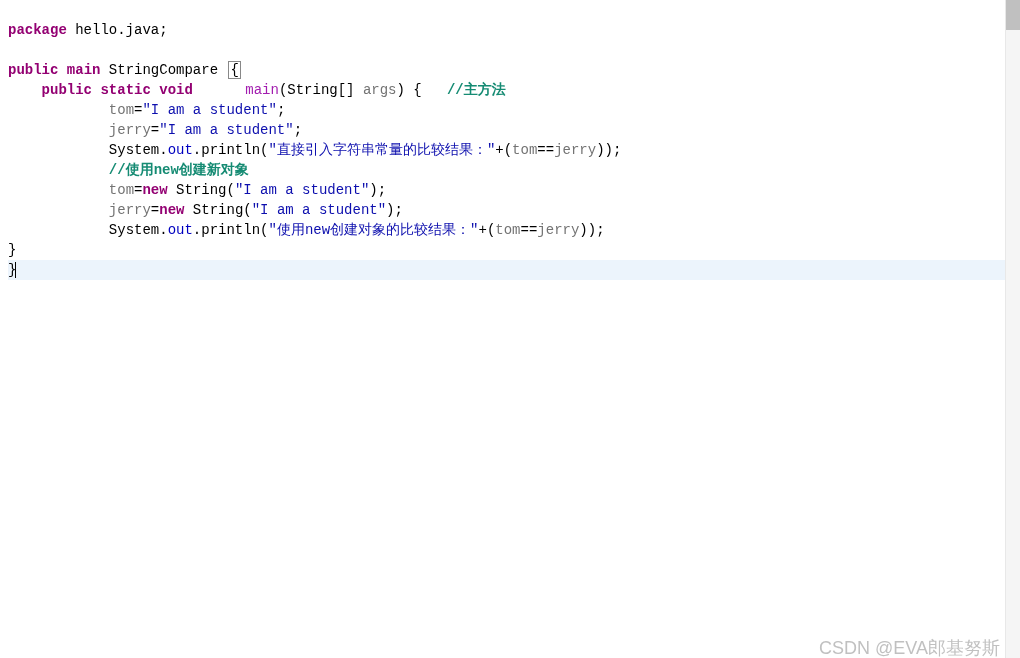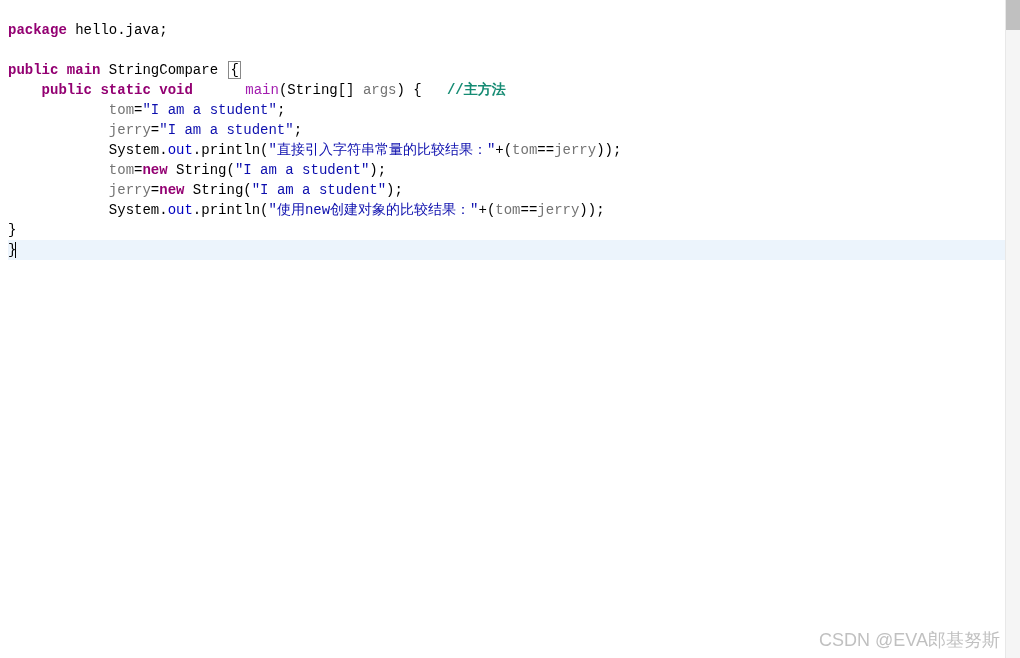--- a/index.html
+++ b/index.html
@@ -60,39 +60,40 @@
     .cursor {
       display: inline-block;
       width: 1px;
       height: 16px;
       background: #000;
       vertical-align: text-bottom;
       margin-left: -1px;
     }
     .watermark {
       position: absolute;
-      bottom: 8px;
+      bottom: 0;
       right: 20px;
       font-family: sans-serif;
       font-size: 18px;
       color: rgba(140, 140, 140, 0.55);
       pointer-events: none;
     }
   </style>
 </head>
 <body>
 
 <div class="editor-container">
   <div class="code-line"><span class="kw">package</span><span> hello.java;</span></div>
   <div class="code-line"> </div>
   <div class="code-line"><span class="kw">public</span><span> </span><span class="kw">main</span><span> StringCompare </span><span class="box-bracket">{</span></div>
   <div class="code-line"><span>    </span><span class="kw">public</span><span> </span><span class="kw">static</span><span> </span><span class="kw">void</span><span class="method"> main</span><span>(String[] </span><span class="ident">args</span><span>) {   </span><span class="comment">//主方法</span></div>
   <div class="code-line"><span>            </span><span class="ident">tom</span><span>=</span><span class="str">"I am a student"</span><span>;</span></div>
   <div class="code-line"><span>            </span><span class="ident">jerry</span><span>=</span><span class="str">"I am a student"</span><span>;</span></div>
   <div class="code-line"><span>            </span><span>System.</span><span class="field-static">out</span><span>.println(</span><span class="str">"直接引入字符串常量的比较结果："</span><span>+(</span><span class="ident">tom</span><span>==</span><span class="ident">jerry</span><span>));</span></div>
+  <div class="code-line"><span>            </span><span class="comment">//使用new创建新对象</span></div>
   <div class="code-line"><span>            </span><span class="ident">tom</span><span>=</span><span class="kw">new</span><span> String(</span><span class="str">"I am a student"</span><span>);</span></div>
   <div class="code-line"><span>            </span><span class="ident">jerry</span><span>=</span><span class="kw">new</span><span> String(</span><span class="str">"I am a student"</span><span>);</span></div>
   <div class="code-line"><span>            </span><span>System.</span><span class="field-static">out</span><span>.println(</span><span class="str">"使用new创建对象的比较结果："</span><span>+(</span><span class="ident">tom</span><span>==</span><span class="ident">jerry</span><span>));</span></div>
   <div class="code-line"><span>}</span></div>
   <div class="code-line highlighted-line cursor-line"><span>}</span><span class="cursor"></span></div>
 </div>
 
 <div class="scrollbar">
   <div class="scrollbar-thumb"></div>
 </div>

